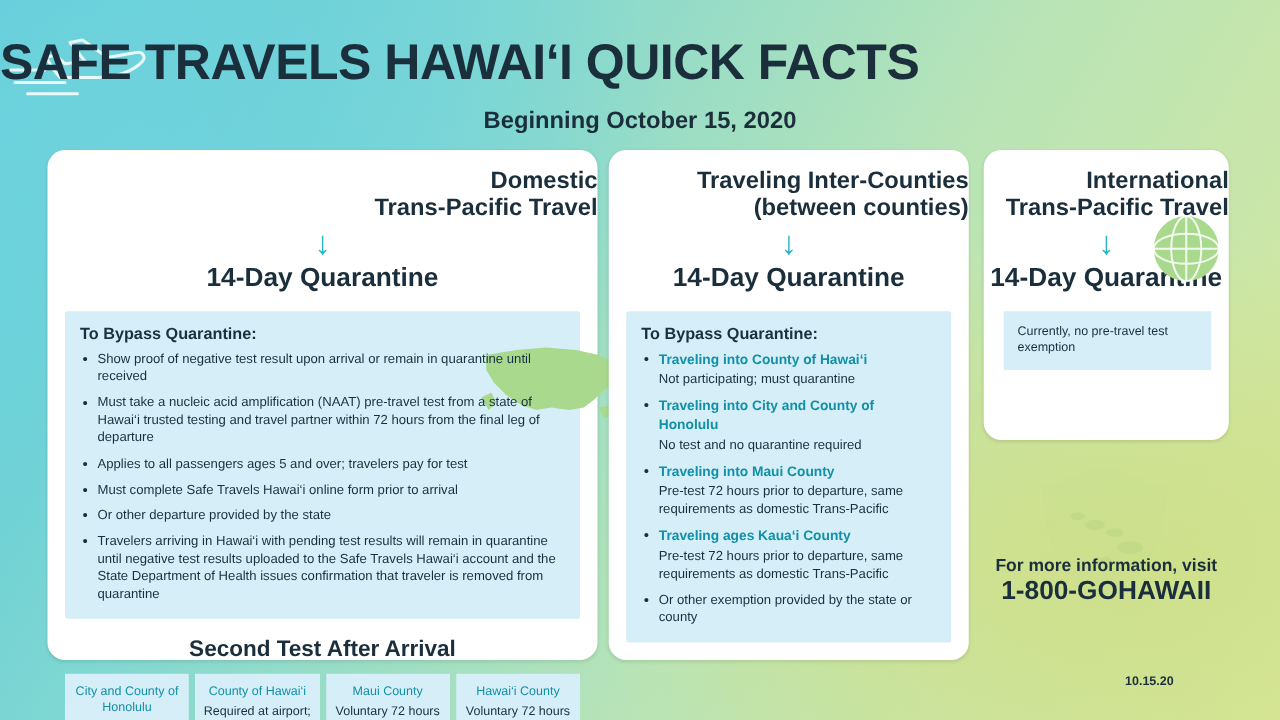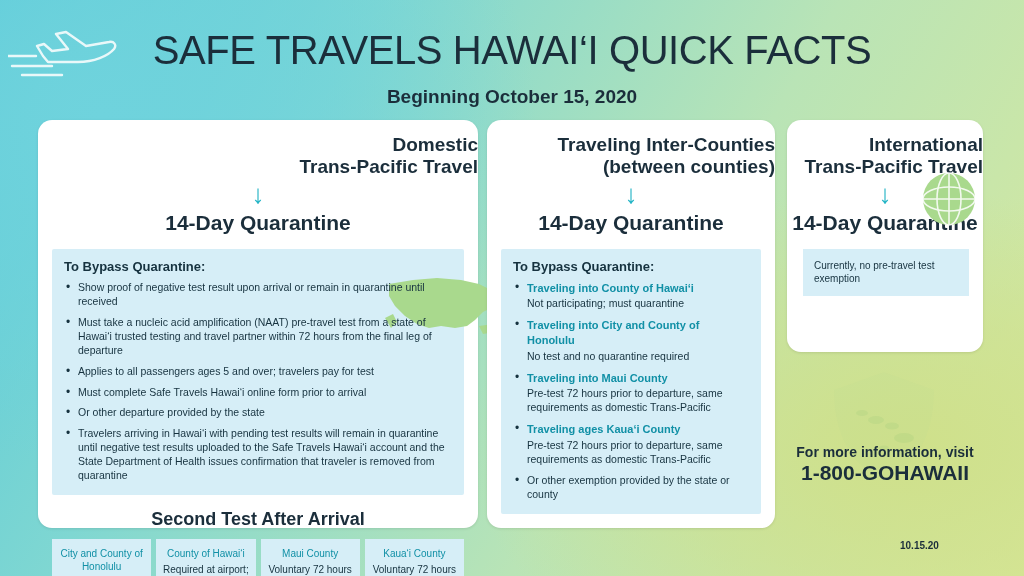--- a/index.html
+++ b/index.html
@@ -40,23 +40,22 @@
     width: 120px;
     height: 115px;
     opacity: 0.30;
   }
   
   .title {
     position: absolute;
     left: 0;
     top: 28px;
     width: 1024px;
-    text-align: center;
     font-size: 40px;
-    font-weight: normal;
+    font-weight: bold;
     letter-spacing: -0.4px;
     color: #1b2e3b;
   }
   .subtitle {
     position: absolute;
     left: 0;
     top: 86px;
     width: 1024px;
     text-align: center;
     font-size: 19px;
@@ -271,21 +270,21 @@
       </div>
       <div class="col">
         <span class="cname">County of Hawai‘i</span>
         <span>Required at airport; free</span>
       </div>
       <div class="col">
         <span class="cname">Maui County</span>
         <span>Voluntary 72 hours after arrival; free</span>
       </div>
       <div class="col">
-        <span class="cname">Kaua‘i County</span>
+        <span class="cname">Hawai‘i County</span>
         <span>Voluntary 72 hours after arrival; free</span>
       </div>
     </div>
   </div>
 
   <div class="card" id="card-inter">
     <div class="card-head">
       <span>Traveling Inter-Counties</span>
       <span class="l2">(between counties)</span>
     </div>

